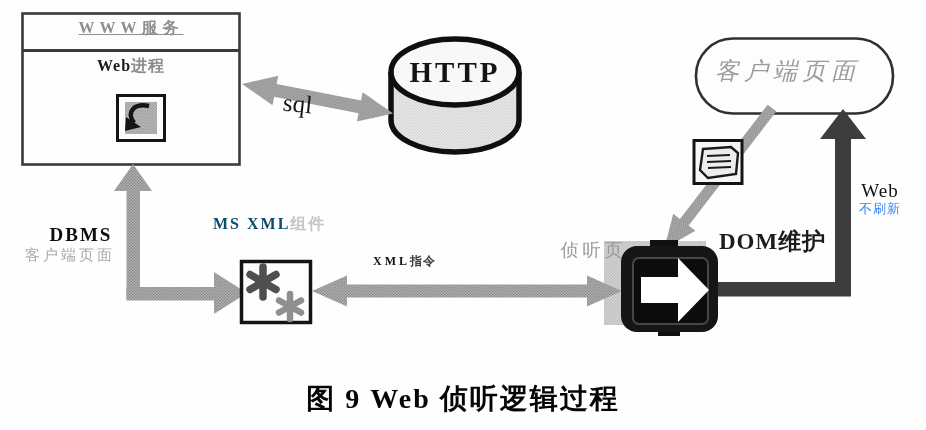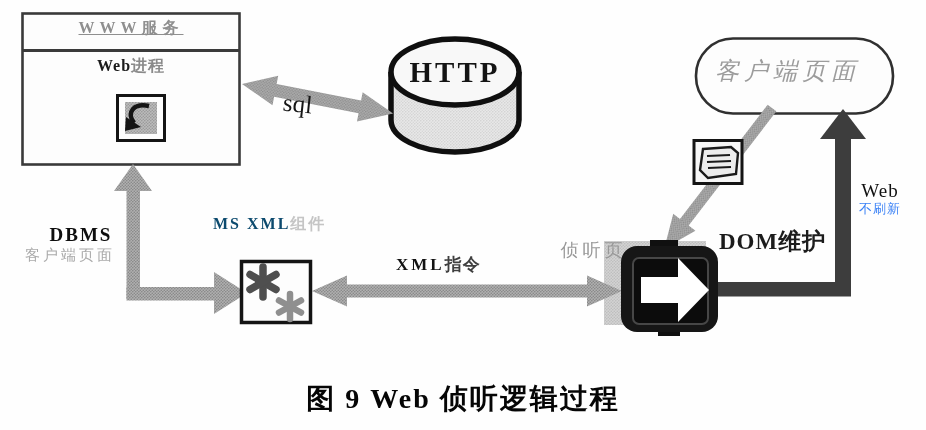--- a/index.html
+++ b/index.html
@@ -20,21 +20,21 @@
   .web-process .cn{color:#8a8a8a;}
   .dbms{left:391px;top:56px;width:128px;font-size:29px;font-weight:600;
     color:#141414;letter-spacing:3px;}
   .sql{left:283px;top:90px;font-size:25px;color:#161616;transform:rotate(6deg);}
   .http{left:42px;top:224px;width:78px;font-size:19px;font-weight:bold;
     color:#0e0e0e;letter-spacing:2px;}
   .http-sub{left:20px;top:247px;width:100px;font-size:15px;color:#aaaaaa;letter-spacing:3px;}
   .msxml{left:213px;top:215px;font-size:16px;font-weight:bold;letter-spacing:2px;}
   .msxml .latin{color:#0c4a6e;}
   .msxml .cn{color:#c5c5c5;}
-  .xmlcmd{left:396px;top:255px;font-size:17px;font-weight:bold;}
+  .xmlcmd{left:373px;top:255px;font-size:12px;font-weight:bold;}
   .xmlcmd .latin{color:#121212;letter-spacing:3px;}
   .xmlcmd .cn{color:#3f3f3f;letter-spacing:1px;}
   .listener{left:546px;top:240px;width:95px;font-size:18px;color:#989898;letter-spacing:4px;}
   .dom{left:719px;top:229px;font-size:23px;font-weight:600;color:#1c1c1c;letter-spacing:1px;}
   .client{left:696px;top:58px;width:183px;font-size:24px;color:#9c9c9c;letter-spacing:5px;font-style:italic;}
   .norefresh{left:843px;top:180px;width:74px;}
   .norefresh .l1{font-size:19px;color:#101010;letter-spacing:1px;}
   .norefresh .l2{font-size:13px;color:#3b82f6;letter-spacing:1px;}
   .caption{left:263px;top:383px;width:400px;font-size:28px;font-weight:bold;
     color:#050505;letter-spacing:2px;}

